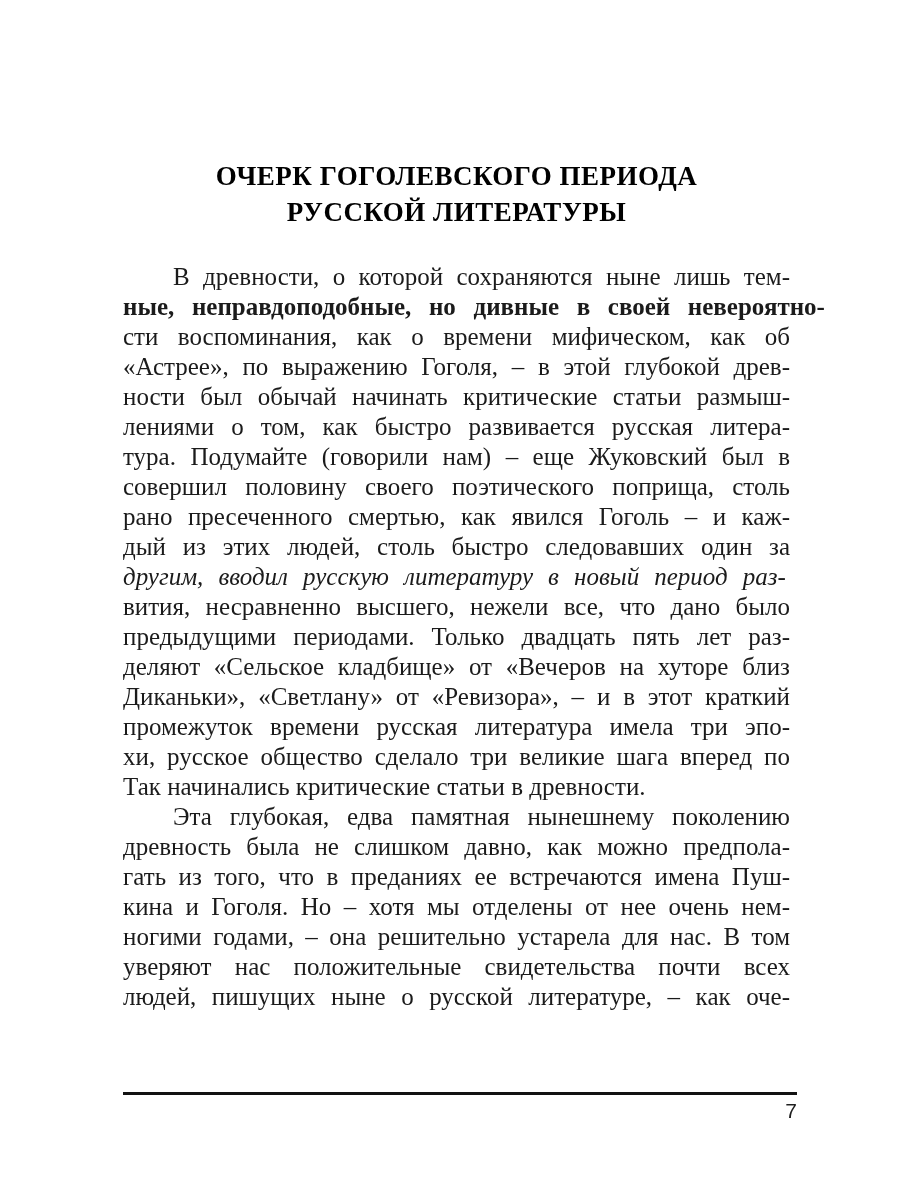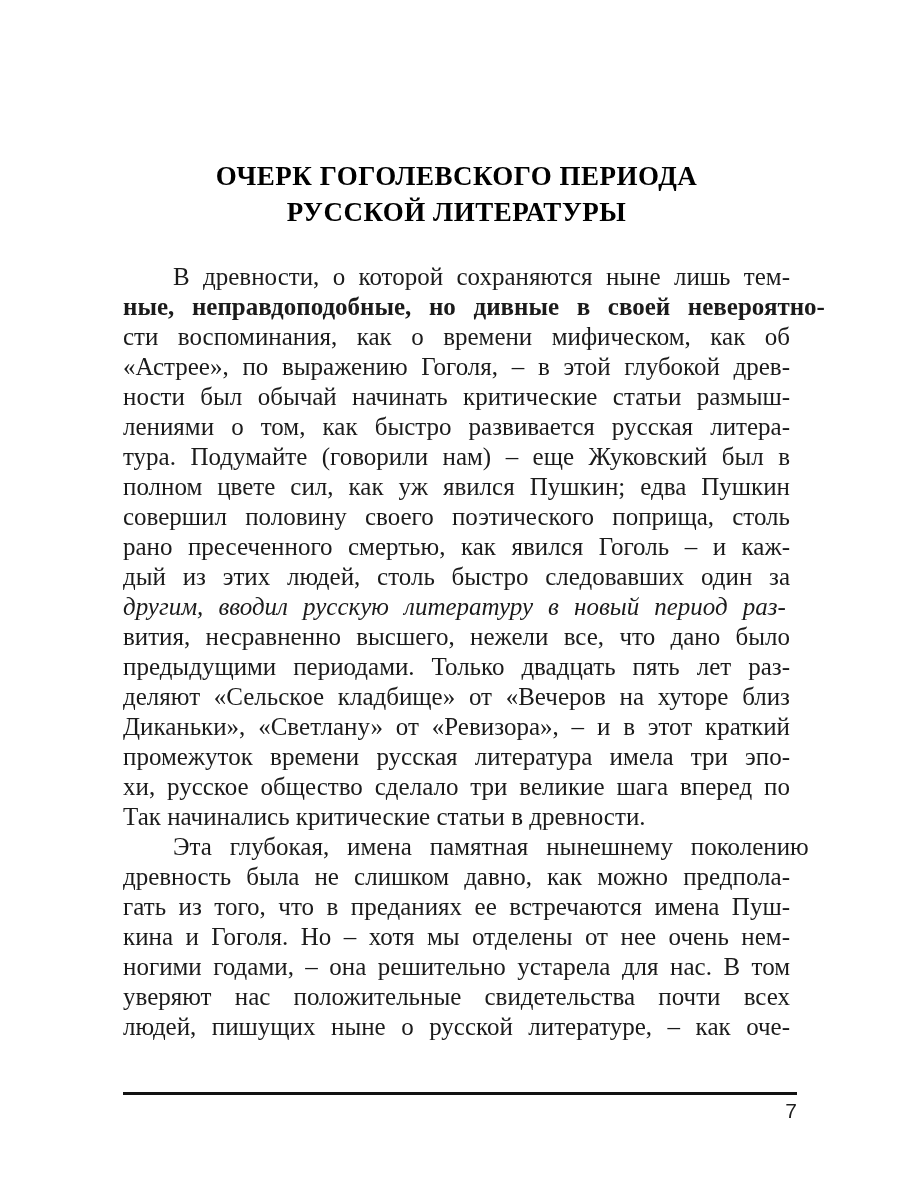--- a/index.html
+++ b/index.html
@@ -81,33 +81,32 @@
   </div>
 
   <div class="content body-text">
       <div class="line indent"><span style="word-spacing: 7.1183px;">В древности, о которой сохраняются ныне лишь тем-</span></div>
       <div class="line"><span style="word-spacing: 11.375px; font-weight: bold;">ные, неправдоподобные, но дивные в своей невероятно-</span></div>
       <div class="line"><span style="word-spacing: 13.2076px;">сти воспоминания, как о времени мифическом, как об</span></div>
       <div class="line"><span style="word-spacing: 7.42578px;">«Астрее», по выражению Гоголя, – в этой глубокой древ-</span></div>
       <div class="line"><span style="word-spacing: 9.13802px;">ности был обычай начинать критические статьи размыш-</span></div>
       <div class="line"><span style="word-spacing: 10.8571px;">лениями о том, как быстро развивается русская литера-</span></div>
       <div class="line"><span style="word-spacing: 8.22266px;">тура. Подумайте (говорили нам) – еще Жуковский был в</span></div>
-      <div class="line"><span style="word-spacing: 8.7207px;">полном цвете сил, как уж явился Пушкин; едва Пушкин</span></div>
       <div class="line"><span style="word-spacing: 11.9688px;">совершил половину своего поэтического поприща, столь</span></div>
       <div class="line"><span style="word-spacing: 9.25195px;">рано пресеченного смертью, как явился Гоголь – и каж-</span></div>
       <div class="line"><span style="word-spacing: 10.5137px;">дый из этих людей, столь быстро следовавших один за</span></div>
       <div class="line"><span style="word-spacing: 8.80357px; font-style: italic;">другим, вводил русскую литературу в новый период раз-</span></div>
       <div class="line"><span style="word-spacing: 9.08929px;">вития, несравненно высшего, нежели все, что дано было</span></div>
       <div class="line"><span style="word-spacing: 10.7344px;">предыдущими периодами. Только двадцать пять лет раз-</span></div>
       <div class="line"><span style="word-spacing: 7.45759px;">деляют «Сельское кладбище» от «Вечеров на хуторе близ</span></div>
       <div class="line"><span style="word-spacing: 6.59766px;">Диканьки», «Светлану» от «Ревизора», – и в этот краткий</span></div>
       <div class="line"><span style="word-spacing: 10.9896px; text-align: right;">промежуток времени русская литература имела три эпо-</span></div>
       <div class="line"><span style="word-spacing: 5.62695px;">хи, русское общество сделало три великие шага вперед по</span></div>
       <div class="line"><span>Так начинались критические статьи в древности.</span></div>
-      <div class="line indent"><span style="word-spacing: 11.6125px;">Эта глубокая, имена памятная нынешнему поколению</span></div>
+      <div class="line indent"><span style="word-spacing: 11.6125px;">Эта глубокая, едва памятная нынешнему поколению</span></div>
       <div class="line"><span style="word-spacing: 8.89955px;">древность была не слишком давно, как можно предпола-</span></div>
       <div class="line"><span style="word-spacing: 6.26562px;">гать из того, что в преданиях ее встречаются имена Пуш-</span></div>
       <div class="line"><span style="word-spacing: 6.2429px;">кина и Гоголя. Но – хотя мы отделены от нее очень нем-</span></div>
       <div class="line"><span style="word-spacing: 5.23958px;">ногими годами, – она решительно устарела для нас. В том</span></div>
       <div class="line"><span style="word-spacing: 16.9812px;">уверяют нас положительные свидетельства почти всех</span></div>
       <div class="line"><span style="word-spacing: 9.26758px;">людей, пишущих ныне о русской литературе, – как оче-</span></div>
     </div>
 
   <div class="footer-rule"></div>
 

